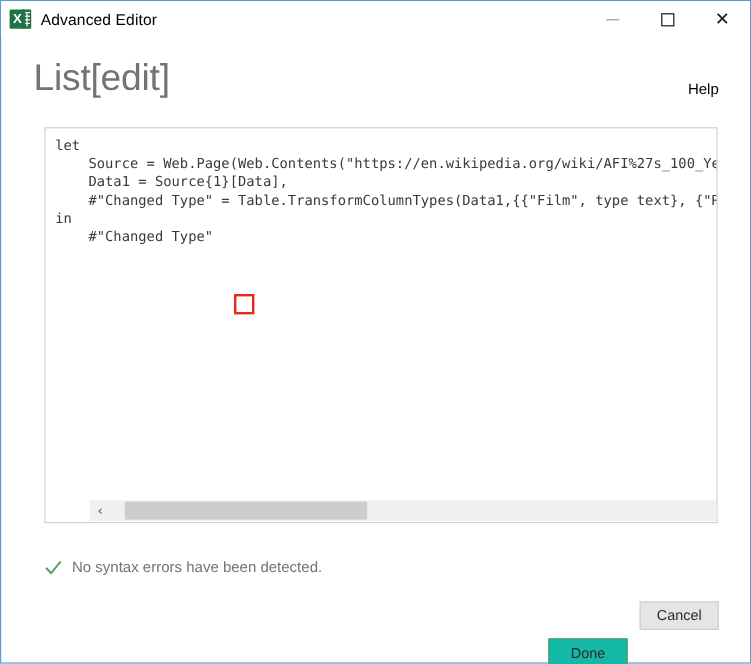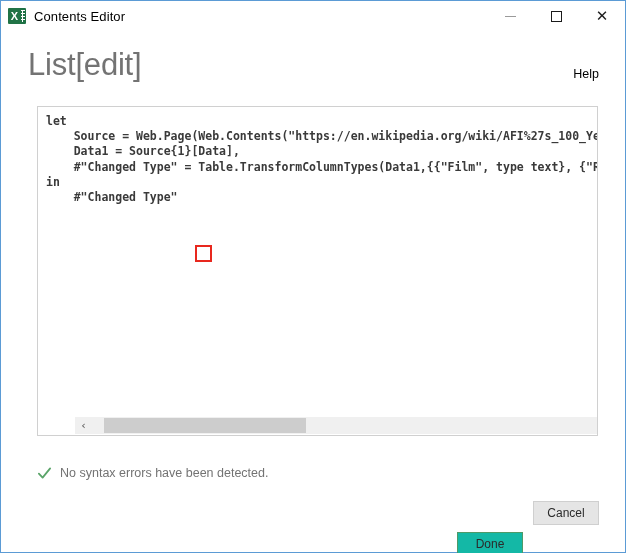--- a/index.html
+++ b/index.html
@@ -167,21 +167,20 @@
     font-size: 11.5px;
     line-height: 15.2px;
     color: #3a3a3a;
     white-space: pre;
     padding-left: 8px;
     box-sizing: border-box;
   }
   .code-line {
     height: 15.2px;
     white-space: pre;
-    font-weight: bold;
   }
 
   
   .annot-box {
     position: absolute;
     left: 157px;
     top: 138px;
     width: 17px;
     height: 17px;
     box-sizing: border-box;
@@ -279,21 +278,21 @@
 </head>
 <body>
 
 <div class="window">
 
   <div class="titlebar">
     <div class="app-icon">
       <div class="sheet"></div>
       <div class="xbox">X</div>
     </div>
-    <div class="title-text">Contents Editor</div>
+    <div class="title-text">Advanced Editor</div>
 
     <div class="win-controls">
       <button class="win-btn">
         <span class="glyph-min"></span>
       </button>
       <button class="win-btn">
         <span class="glyph-max"></span>
       </button>
       <button class="win-btn close">
         <span class="glyph-close">✕</span>

